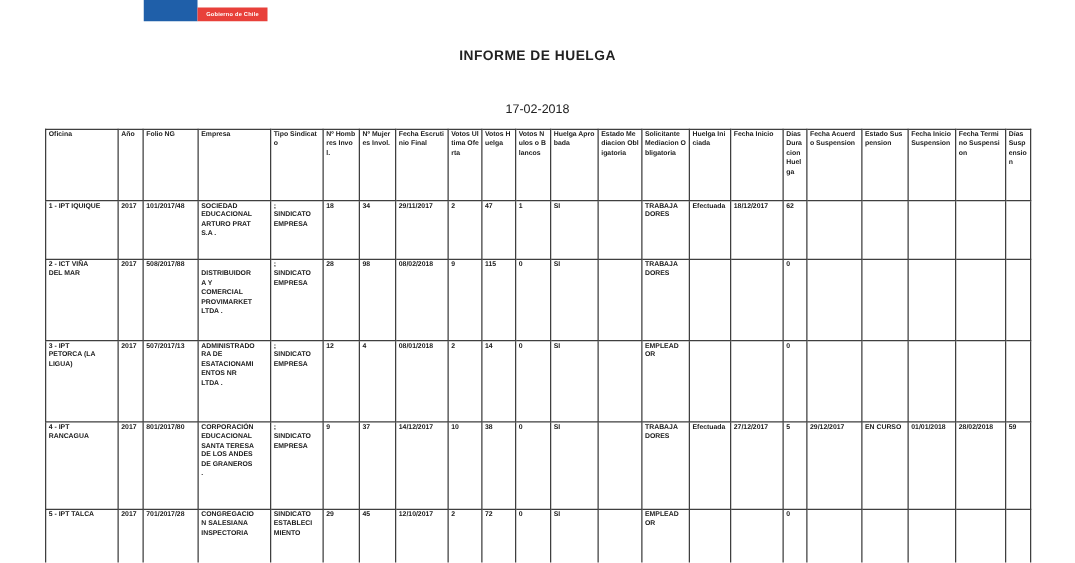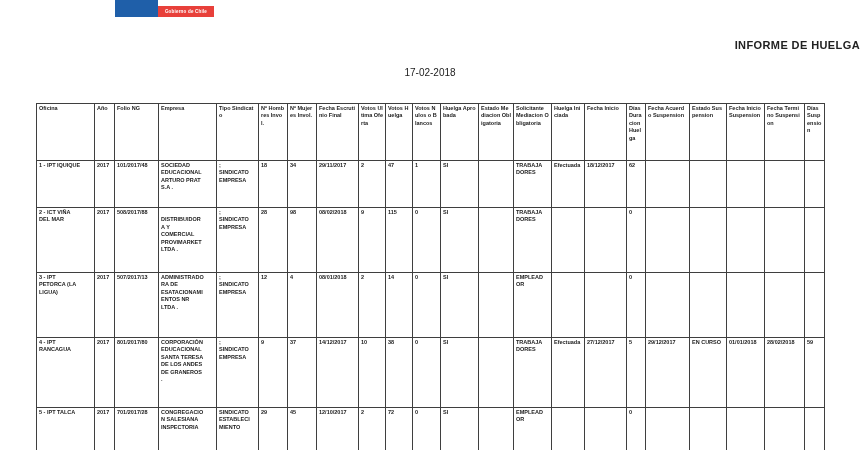--- a/index.html
+++ b/index.html
@@ -4,23 +4,23 @@
 <style>
   html,body{margin:0;padding:0;}
   body{
     width:860px;height:450px;overflow:hidden;background:#ffffff;
     font-family:"Liberation Sans",sans-serif;position:relative;color:#111;
   }
   .logo{position:absolute;top:0;left:115px;display:flex;align-items:flex-end;}
   .logo-blue{width:43px;height:17px;}
   .logo-red{width:56px;height:11px;color:#fff;font-size:4.5px;font-weight:bold;
     display:flex;align-items:center;justify-content:center;letter-spacing:.2px;white-space:nowrap;}
-  .title{position:absolute;top:39px;left:0;width:100%;text-align:right;
+  .title{position:absolute;top:39px;left:0;width:100%;text-align:center;
     font-size:11px;font-weight:bold;color:#222;letter-spacing:.4px;}
-  .date{position:absolute;top:67px;left:0;width:100%;text-align:center;
+  .date{position:absolute;top:82px;left:0;width:100%;text-align:center;
     font-size:10px;color:#222;}
   table.report{
     position:absolute;left:36px;top:103px;width:788px;
     border-collapse:collapse;table-layout:fixed;
   }
   table.report th, table.report td{
     border:1px solid #3f3f3f;
     vertical-align:top;text-align:left;
     padding:1px 2px;
     font-size:5.5px;line-height:1.35;

